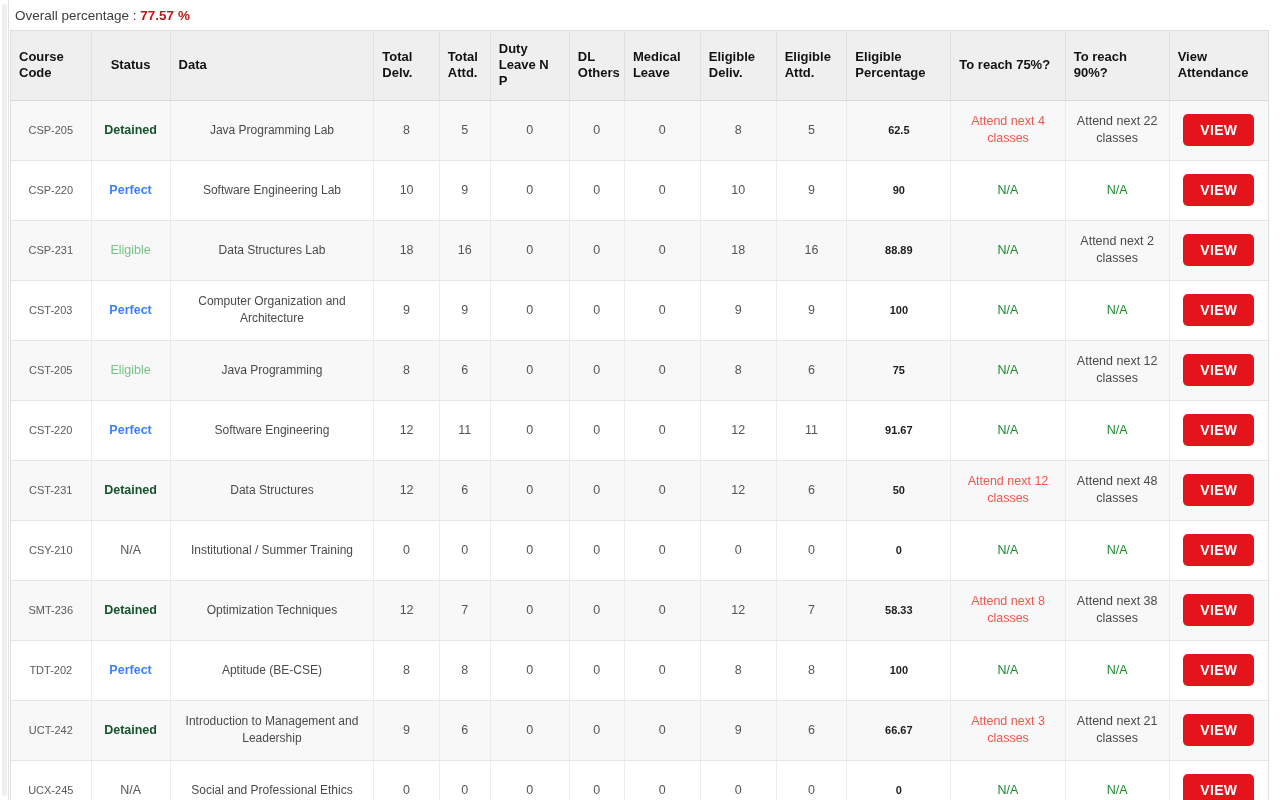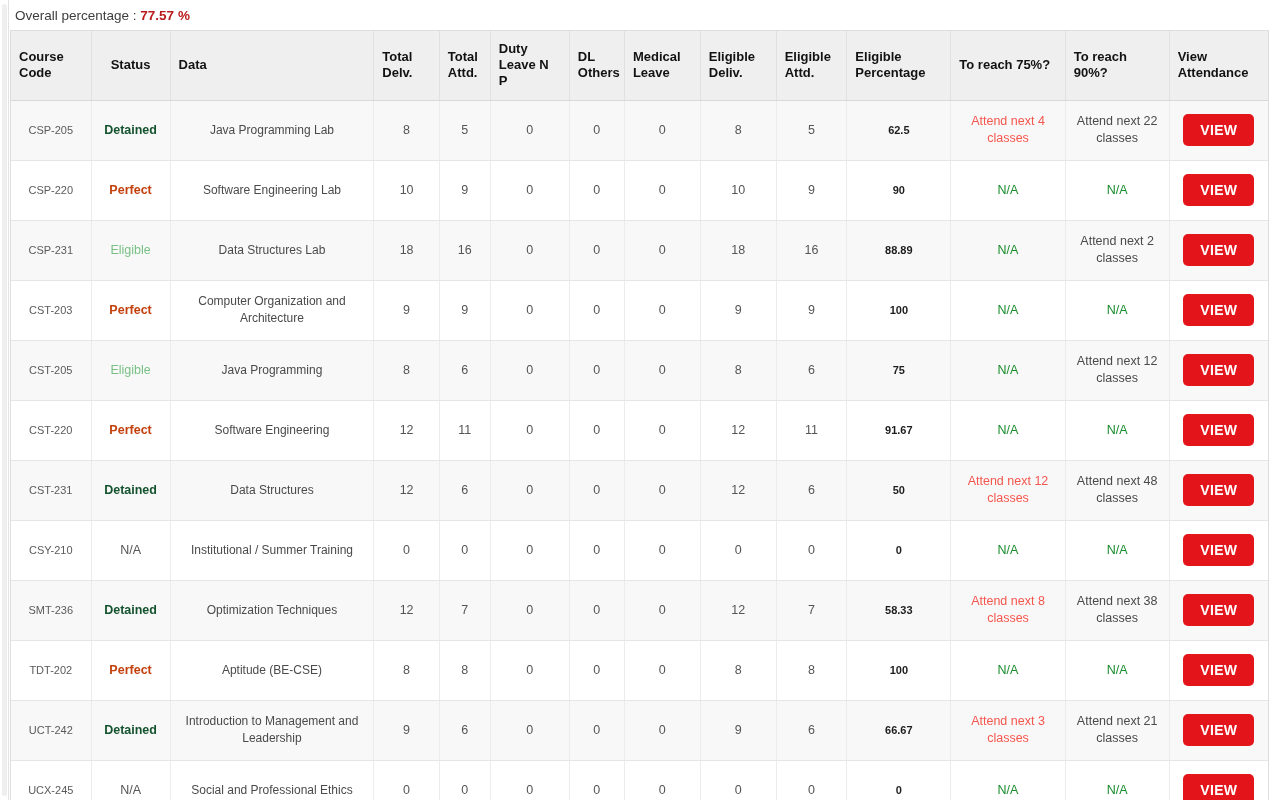--- a/index.html
+++ b/index.html
@@ -90,21 +90,21 @@
   table.att tbody td:last-child { border-right: none; }
   table.att tbody tr.odd td { background: #f8f8f8; }
   table.att tbody tr.even td { background: #ffffff; }
 
   .c-code   { color: #5a5a5a; font-size: 11px; }
   .c-title  { color: #4a4a4a; font-size: 12px; }
   .c-num    { color: #555; font-size: 12.5px; }
   .c-pct    { font-weight: bold; color: #1d1d1d; font-size: 11px; }
 
   .st-detained { color: #14532d; font-weight: bold; }
-  .st-perfect  { color: #c2410c; font-weight: bold; }
+  .st-perfect  { color: #3b82f6; font-weight: bold; }
   .st-eligible { color: #79c087; font-weight: normal; }
   .st-na       { color: #555555; font-weight: normal; }
 
   .r75-attend { color: #f4564e; }
   .r75-na     { color: #1a8c2e; }
   .r90-attend { color: #4a4a4a; }
   .r90-na     { color: #1a8c2e; }
 
   .view-btn {
     display: inline-block;

